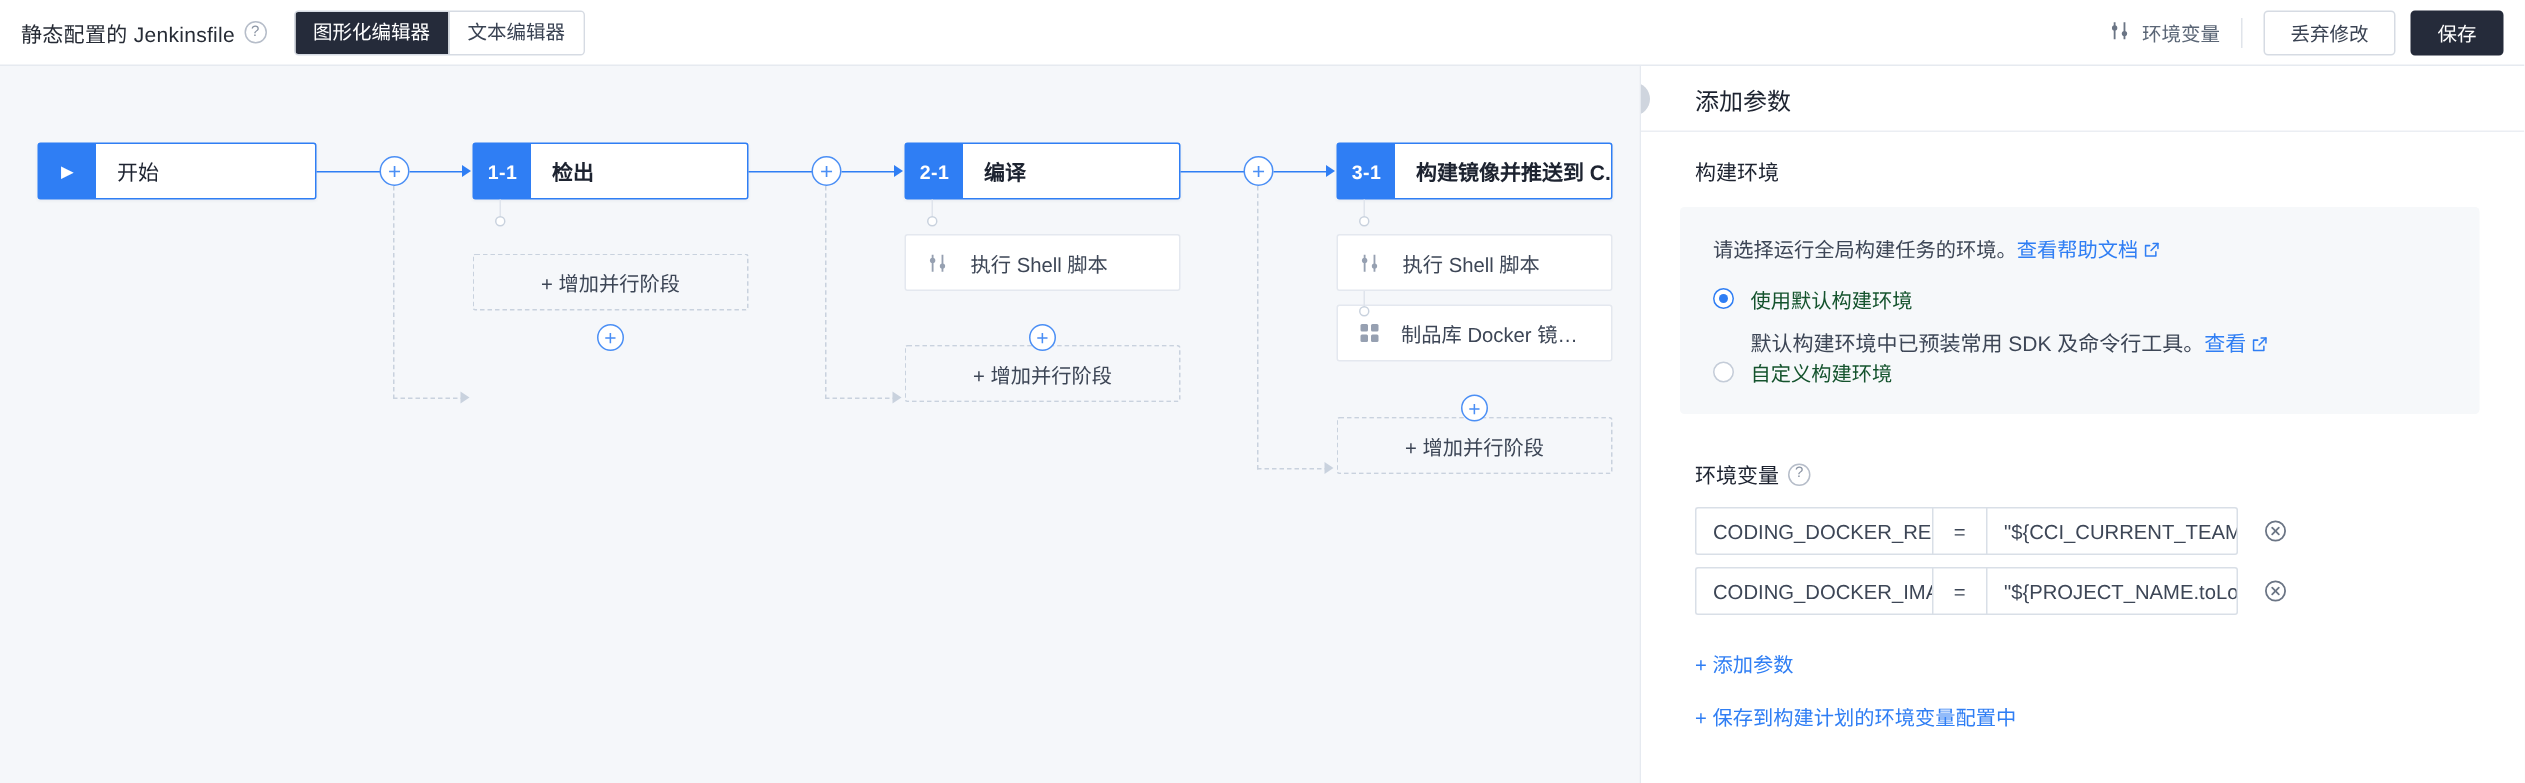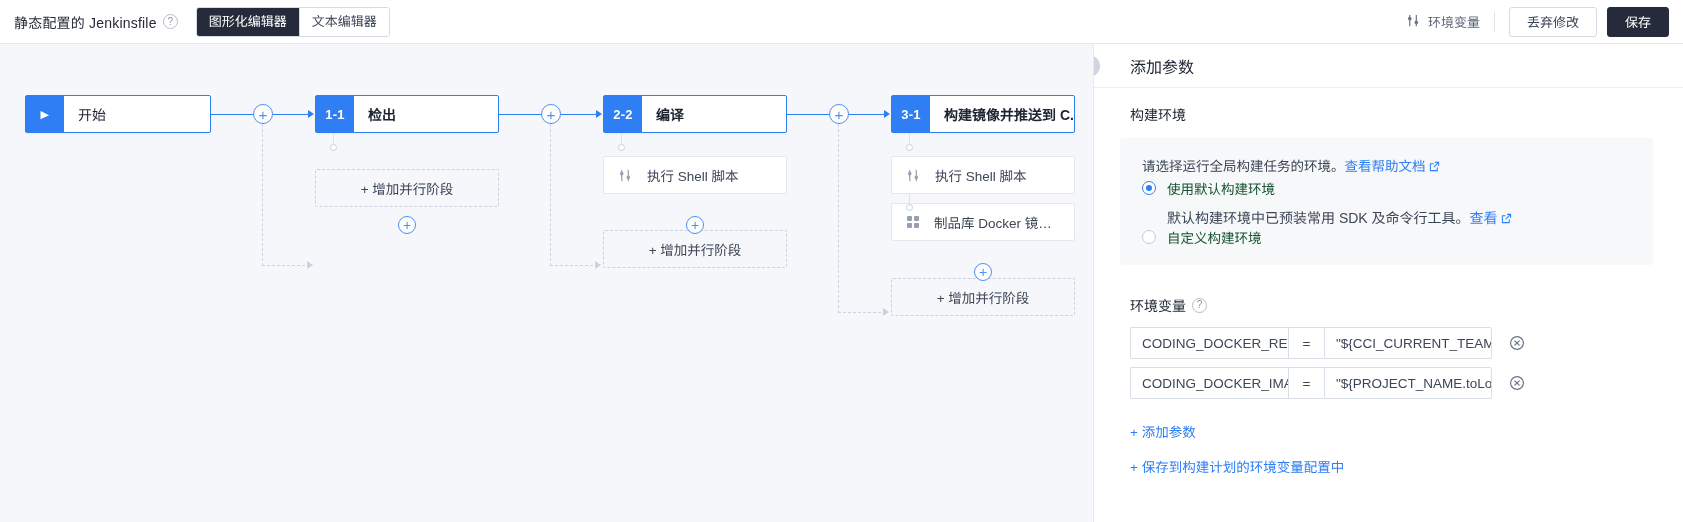--- a/index.html
+++ b/index.html
@@ -169,21 +169,21 @@
     display: flex; align-items: center; justify-content: center;
     font-size: 13px; cursor: pointer; z-index: 20;
   }
   .panel-body { padding: 16px 36px 0 36px; }
   .section-label { font-size: 14px; color: #1d2330; margin-bottom: 14px; }
   .gray-card {
     background: #f6f8fa; border-radius: 3px;
     padding: 17px 22px 18px 22px;
     margin-left: -10px; margin-right: -6px;
   }
-  .card-desc { font-size: 13.5px; color: #3d4656; margin-bottom: 3px; }
+  .card-desc { font-size: 13.5px; color: #3d4656; margin-bottom: 14px; }
   .link { color: #2f7ef4; cursor: pointer; text-decoration: none; }
   .ext-ico { display: inline-block; vertical-align: -1px; margin-left: 3px; }
   .radio-row { display: flex; align-items: center; gap: 11px; margin-bottom: 9px; }
   .radio {
     width: 14px; height: 14px; border-radius: 50%;
     border: 1px solid #c4ccd8; background: #fff; flex: 0 0 auto;
     position: relative; cursor: pointer;
   }
   .radio.checked { border-color: #2f7ef4; }
   .radio.checked::after {
@@ -289,21 +289,21 @@
     <div class="connector" style="left:499px; top:70px; width:45px;"></div>
     <div class="plus lg" style="left:541px; top:60px;">+</div>
     <div class="connector" style="left:561px; top:70px; width:36px;"></div>
     <div class="arrow" style="left:596px; top:66px;"></div>
     <div class="vline-dash" style="left:550px; top:70px; height:152px;"></div>
     <div class="hline-dash" style="left:550px; top:221px; width:48px;"></div>
     <div class="arrow-gray" style="left:595px; top:217px;"></div>
 
     <div class="stagecol" style="left:603px; top:51px; width:184px;">
       <div class="stage-head">
-        <div class="stage-badge">2-2</div>
+        <div class="stage-badge">2-1</div>
         <div class="stage-title">编译</div>
       </div>
       <div class="job-box" style="margin-top:23px;">
         <span class="job-icon">
           <svg width="15" height="15" viewBox="0 0 16 16" fill="none" stroke="#96a0b1" stroke-width="1.3">
             <line x1="4" y1="2" x2="4" y2="14"></line>
               <line x1="11" y1="2" x2="11" y2="14"></line>
             <circle cx="4" cy="6" r="1.9" fill="#96a0b1" stroke="none"></circle>
             <circle cx="11" cy="10" r="1.9" fill="#96a0b1" stroke="none"></circle>
           </svg>

